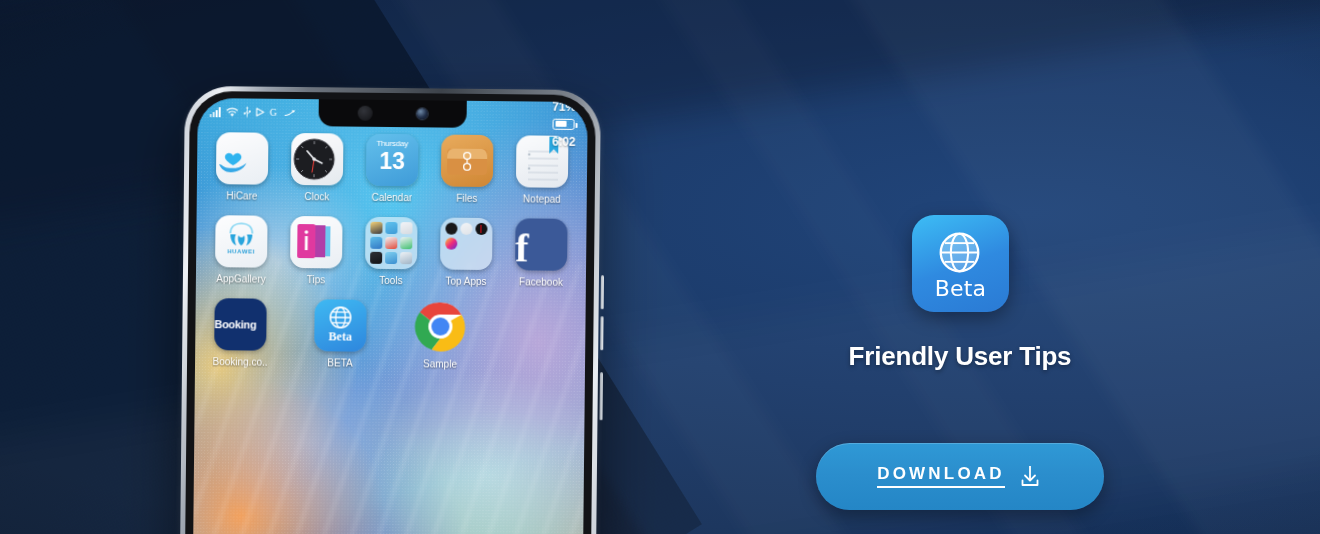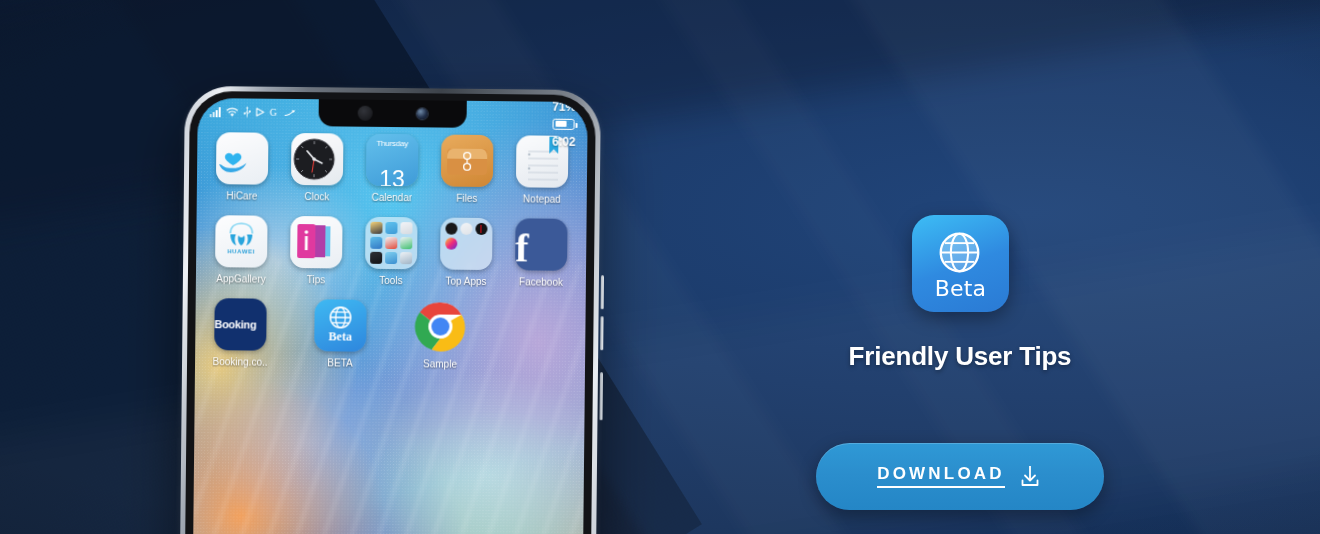--- a/index.html
+++ b/index.html
@@ -154,21 +154,21 @@
   .ic-gallery{ background:linear-gradient(160deg,#fdfdfe,#eaeff4); flex-direction:column; }
   .ic-tips   { background:linear-gradient(160deg,#fdfdfe,#e9eef3); }
   .ic-folder { background:rgba(233,243,250,0.62); backdrop-filter:blur(2px); }
   .ic-fb     { background:#3b5998; }
   .ic-booking{ background:#11306e; }
   .ic-beta   { background:linear-gradient(160deg,#3fb9f2 0%,#2e86dd 100%); flex-direction:column; }
   .ic-sample { background:linear-gradient(160deg,#4ea3e6,#2f74c4); }
   .ic-chrome { background:transparent; box-shadow:none; }
 
   .cal-day { font-size:8px; line-height:10px; margin-top:5px; letter-spacing:-0.2px; }
-  .cal-num { font-size:23px; font-weight:400; line-height:25px;margin-top:18px; }
+  .cal-num { font-size:23px; font-weight:700; line-height:25px; }
 
   .fb-f { color:#fff; font-size:40px; font-weight:700; line-height:44px; font-family:"Liberation Serif", serif; margin-top:8px; }
   .bk-txt { color:#fff; font-size:11px; font-weight:700; letter-spacing:-0.3px; }
   .beta-globe { width:24px; height:24px; margin-top:6px; }
   .beta-txt { color:#fff; font-size:12px; font-weight:700; font-family:"Liberation Serif", serif; line-height:13px; margin-top:1px; }
 
   .folder-grid { width:100%; height:100%; padding:5px; display:grid;
     grid-template-columns:repeat(3,1fr); grid-template-rows:repeat(3,1fr); gap:3px; }
   .fg { border-radius:3px; }
 

